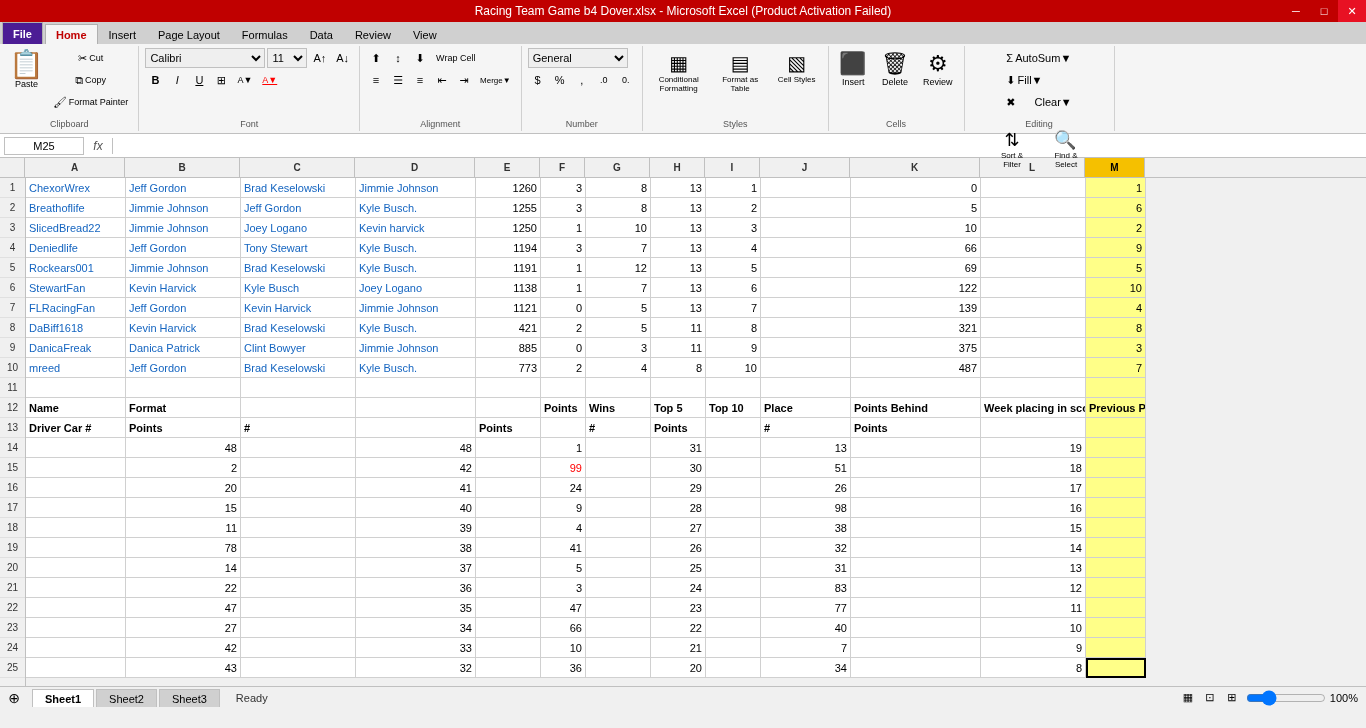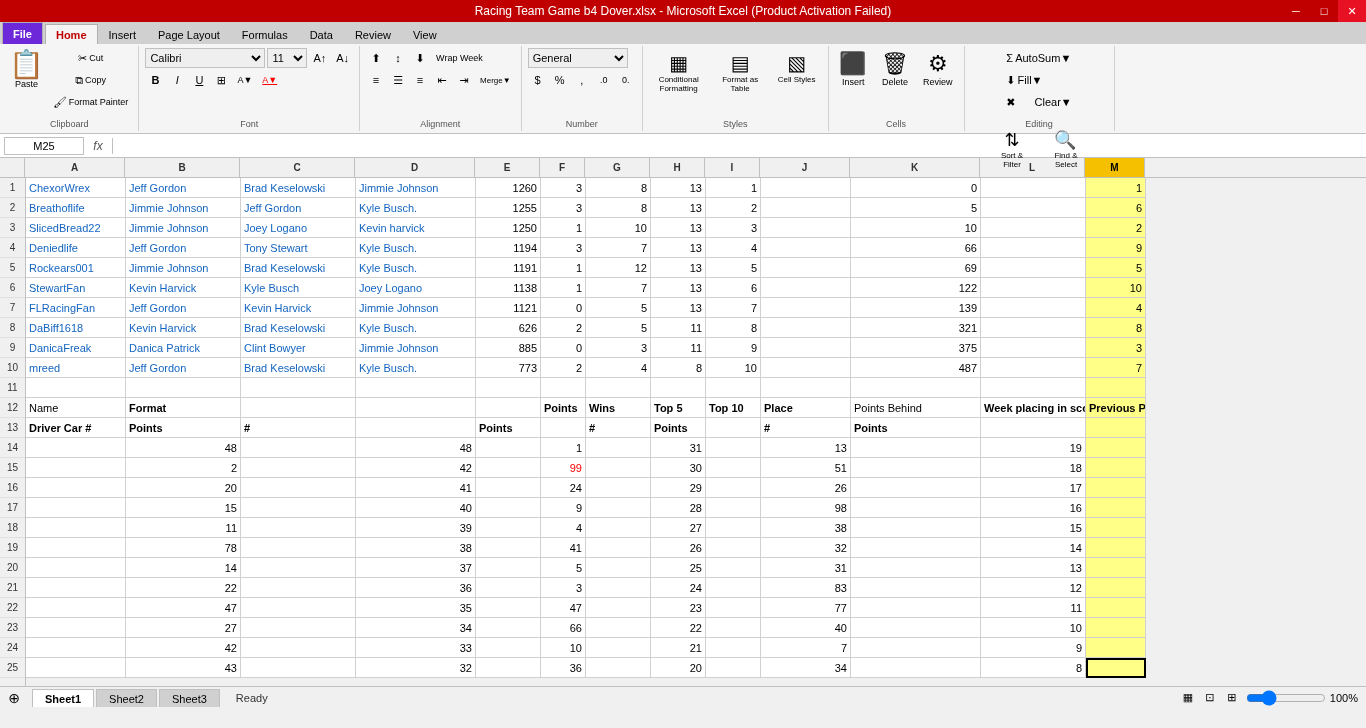--- a/index.html
+++ b/index.html
@@ -50,21 +50,21 @@
       line-height: 16px;
       background: #d0d0d0;
     }
     .ribbon-tab.active {
       background: #f5f5f5;
       border-color: #b0b0b0;
       color: #c00000;
       font-weight: bold;
     }
     .ribbon-tab:first-child {
-      background: #6d28d9;
+      background: #4c1d95;
       color: white;
       font-weight: bold;
       height: 22px;
       line-height: 18px;
       margin-right: 2px;
     }
 
     
     #ribbon-content {
       display: flex;
@@ -397,21 +397,21 @@
     </div>
     <div class="ribbon-group-label">Font</div>
   </div>
 
   <div class="ribbon-group" style="min-width:130px;">
     <div class="ribbon-group-content" style="flex-direction:column;gap:2px;">
       <div style="display:flex;gap:2px;align-items:center;">
         <div class="ribbon-btn-small">⬆</div>
         <div class="ribbon-btn-small">↕</div>
         <div class="ribbon-btn-small">⬇</div>
-        <div class="ribbon-btn-small" style="font-size:9px;">Wrap Week</div>
+        <div class="ribbon-btn-small" style="font-size:9px;">Wrap Cell</div>
       </div>
       <div style="display:flex;gap:2px;align-items:center;">
         <div class="ribbon-btn-small">≡</div>
         <div class="ribbon-btn-small">☰</div>
         <div class="ribbon-btn-small">≡</div>
         <div class="ribbon-btn-small">⇤</div>
         <div class="ribbon-btn-small">⇥</div>
         <div class="ribbon-btn-small" style="font-size:8px;">Merge▼</div>
       </div>
     </div>
@@ -649,21 +649,21 @@
           <div class="cell col-j"></div>
           <div class="cell col-k" style="justify-content: flex-end;">139</div>
           <div class="cell col-l"></div>
           <div class="cell col-m" style="background: rgb(255, 255, 136); justify-content: flex-end;">4</div>
         </div>
         <div class="grid-row">
           <div class="cell col-a" style="color: rgb(21, 101, 192);">DaBiff1618</div>
           <div class="cell col-b" style="color: rgb(21, 101, 192);">Kevin Harvick</div>
           <div class="cell col-c" style="color: rgb(21, 101, 192);">Brad Keselowski</div>
           <div class="cell col-d" style="color: rgb(21, 101, 192);">Kyle Busch.</div>
-          <div class="cell col-e" style="justify-content: flex-end;">626</div>
+          <div class="cell col-e" style="justify-content: flex-end;">421</div>
           <div class="cell col-f" style="justify-content: flex-end;">2</div>
           <div class="cell col-g" style="justify-content: flex-end;">5</div>
           <div class="cell col-h" style="justify-content: flex-end;">11</div>
           <div class="cell col-i" style="justify-content: flex-end;">8</div>
           <div class="cell col-j"></div>
           <div class="cell col-k" style="justify-content: flex-end;">321</div>
           <div class="cell col-l"></div>
           <div class="cell col-m" style="background: rgb(255, 255, 136); justify-content: flex-end;">8</div>
         </div>
         <div class="grid-row">
@@ -705,31 +705,31 @@
           <div class="cell col-f"></div>
           <div class="cell col-g"></div>
           <div class="cell col-h"></div>
           <div class="cell col-i"></div>
           <div class="cell col-j"></div>
           <div class="cell col-k"></div>
           <div class="cell col-l"></div>
           <div class="cell col-m" style="background: rgb(255, 255, 136);"></div>
         </div>
         <div class="grid-row">
-          <div class="cell col-a" style="font-weight: normal;">Name</div>
+          <div class="cell col-a" style="font-weight: bold;">Name</div>
           <div class="cell col-b" style="font-weight: bold;">Format</div>
           <div class="cell col-c" style="font-weight: bold;"></div>
           <div class="cell col-d" style="font-weight: bold;"></div>
           <div class="cell col-e" style="font-weight: bold;"></div>
           <div class="cell col-f" style="font-weight: bold;">Points</div>
           <div class="cell col-g" style="font-weight: bold; text-align: center;">Wins</div>
           <div class="cell col-h" style="font-weight: bold;">Top 5</div>
           <div class="cell col-i" style="font-weight: bold;">Top 10</div>
           <div class="cell col-j" style="font-weight: bold;">Place</div>
-          <div class="cell col-k" style="font-weight: normal;">Points Behind</div>
+          <div class="cell col-k" style="font-weight: bold;">Points Behind</div>
           <div class="cell col-l" style="font-weight: bold;">Week placing in scoring</div>
           <div class="cell col-m" style="background: rgb(255, 255, 136); font-weight: bold;">Previous Place</div>
         </div>
         <div class="grid-row">
           <div class="cell col-a" style="font-weight: bold;">Driver Car #</div>
           <div class="cell col-b" style="font-weight: bold;">Points</div>
           <div class="cell col-c" style="font-weight: bold;">#</div>
           <div class="cell col-d" style="font-weight: bold;"></div>
           <div class="cell col-e" style="font-weight: bold;">Points</div>
           <div class="cell col-f" style="font-weight: bold;"></div>

